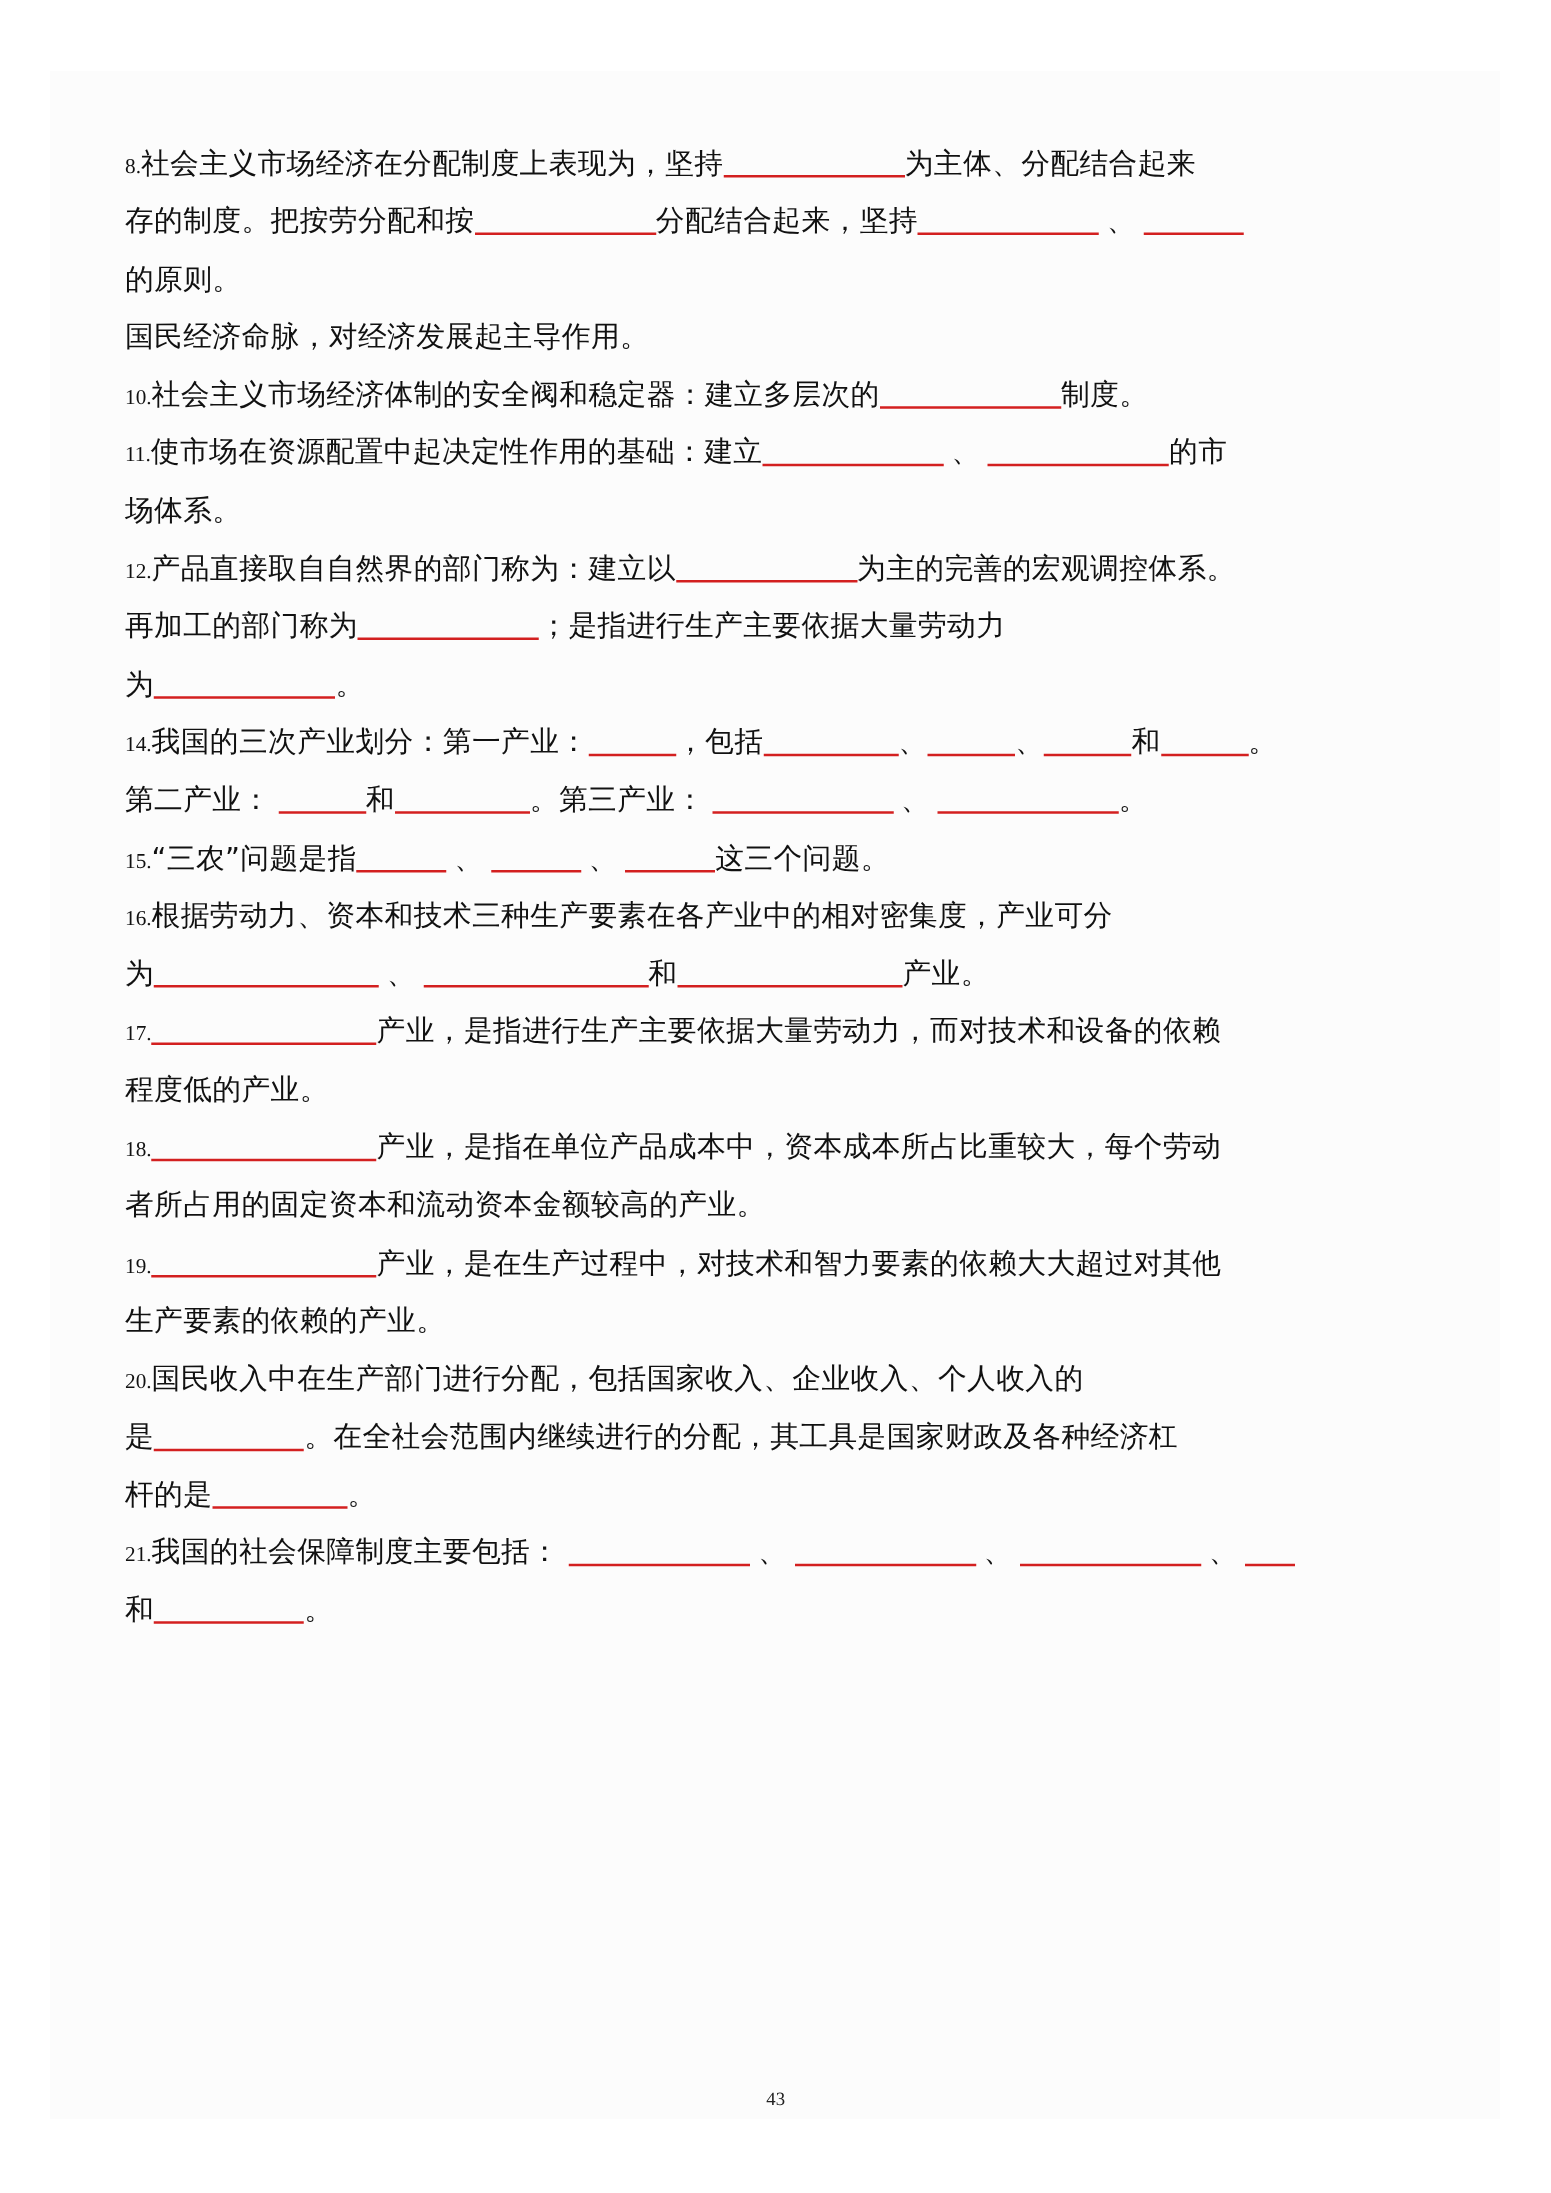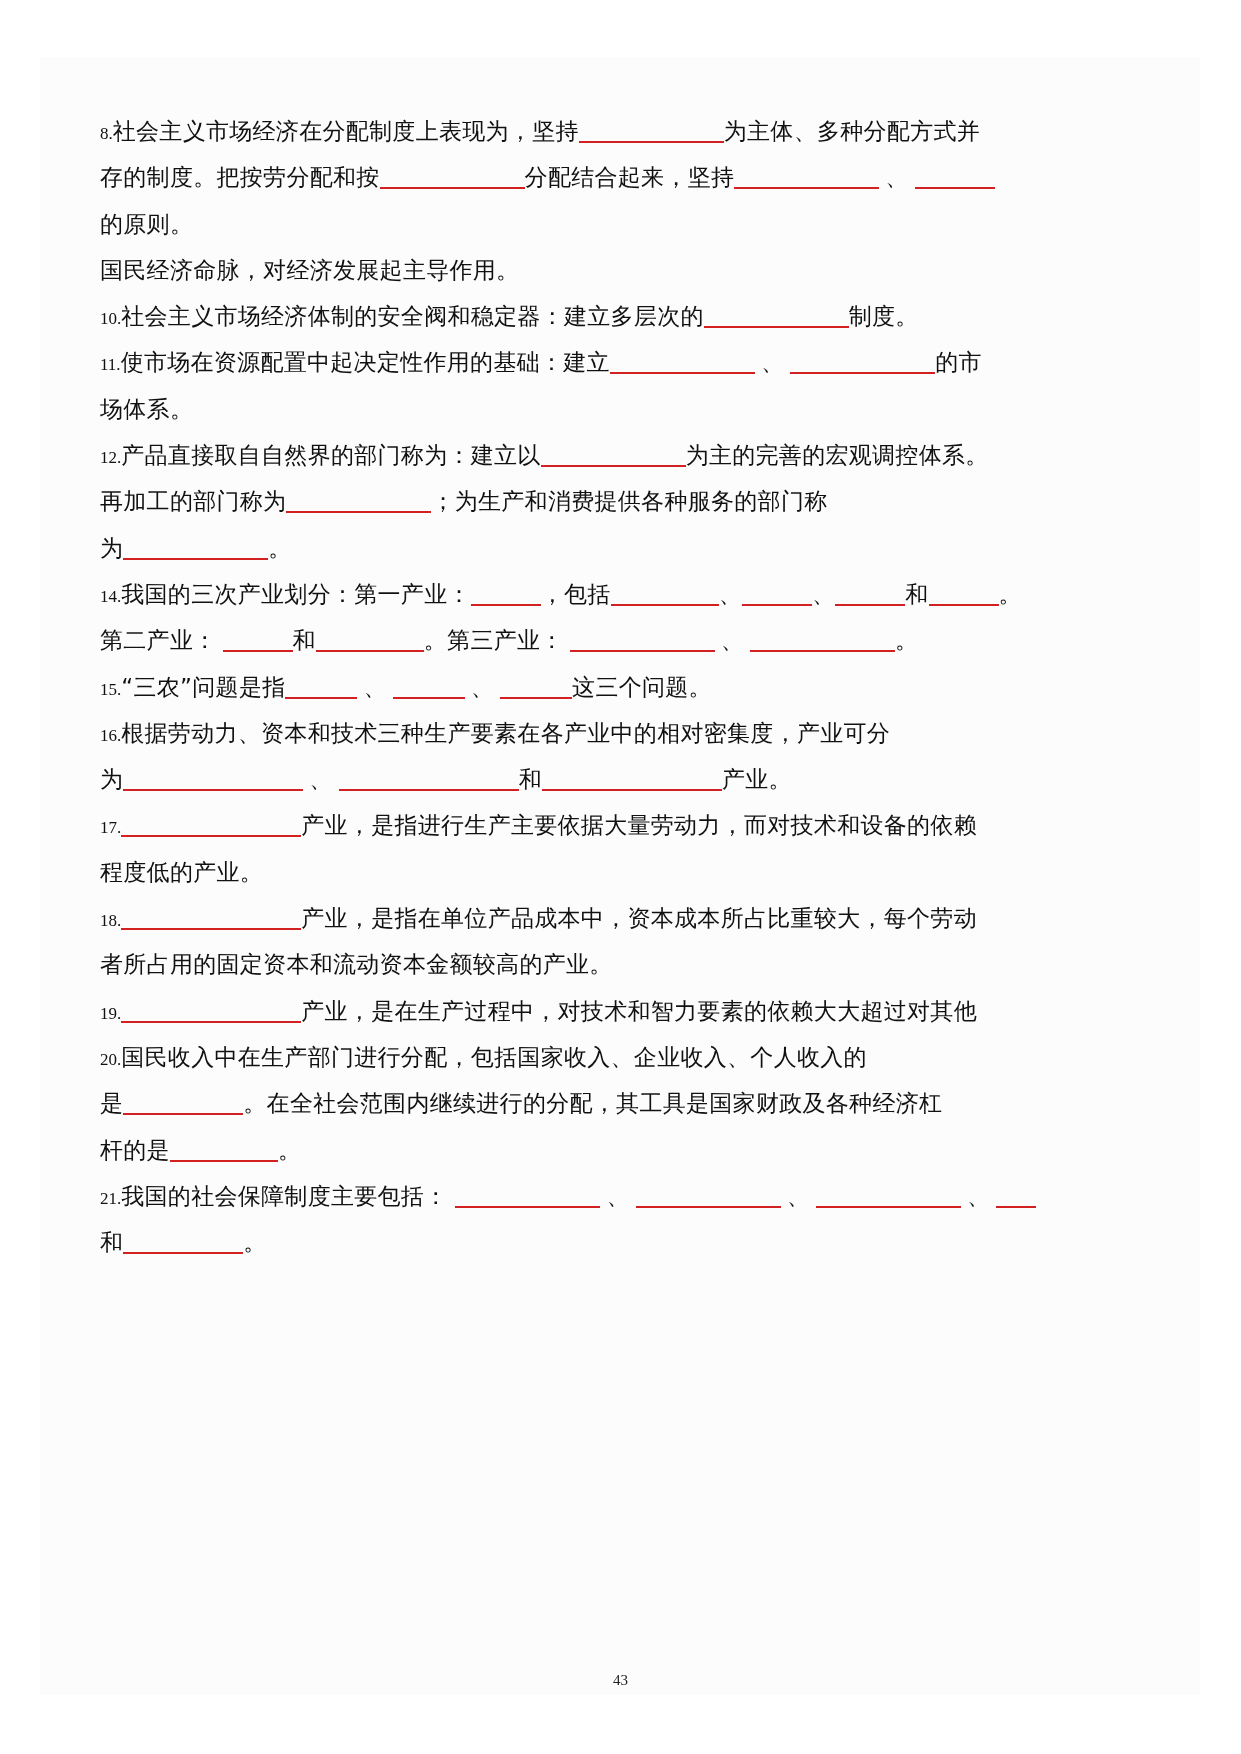--- a/index.html
+++ b/index.html
@@ -67,51 +67,52 @@
       color: #222;
     }
   </style>
 </head>
 <body>
 
 <div class="page"></div>
 
 <div class="content">
 
-  <div class="line"><span class="num">8.</span><span>社会主义市场经济在分配制度上表现为，坚持</span><span class="blank w1" style="border-bottom-color: rgb(211, 32, 32);"></span><span>为主体、多种分配方式并</span></div>
+  <div class="line"><span class="num">8.</span><span>社会主义市场经济在分配制度上表现为，坚持</span><span class="blank w1" style="border-bottom-color: rgb(211, 32, 32);"></span><span>为主体、分配结合起来</span></div>
   <div class="line"><span>存的制度。把按劳分配和按</span><span class="blank w1" style="border-bottom-color: rgb(211, 32, 32);"></span><span>分配结合起来，坚持</span><span class="blank w1" style="border-bottom-color: rgb(211, 32, 32);"></span><span style="margin:0 6px">、</span><span class="blank w2" style="border-bottom-color: rgb(211, 32, 32);"></span></div>
   <div class="line"><span>的原则。</span></div>
 
   <div class="line"><span>国民经济命脉，对经济发展起主导作用。</span></div>
 
   <div class="line"><span class="num">10.</span><span>社会主义市场经济体制的安全阀和稳定器：建立多层次的</span><span class="blank w1" style="border-bottom-color: rgb(211, 32, 32);"></span><span>制度。</span></div>
 
   <div class="line"><span class="num">11.</span><span>使市场在资源配置中起决定性作用的基础：建立</span><span class="blank w1" style="border-bottom-color: rgb(211, 32, 32);"></span><span style="margin:0 6px">、</span><span class="blank w1" style="border-bottom-color: rgb(211, 32, 32);"></span><span>的市</span></div>
   <div class="line"><span>场体系。</span></div>
 
   <div class="line"><span class="num">12.</span><span>产品直接取自自然界的部门称为：建立以</span><span class="blank w1" style="border-bottom-color: rgb(211, 32, 32);"></span><span>为主的完善的宏观调控体系。</span></div>
 
-  <div class="line"><span>再加工的部门称为</span><span class="blank w1" style="border-bottom-color: rgb(211, 32, 32);"></span><span>；为生产和消费提供各种服务的部门称</span></div>
+  <div class="line"><span>再加工的部门称为</span><span class="blank w1" style="border-bottom-color: rgb(211, 32, 32);"></span><span>；是指进行生产主要依据大量劳动力</span></div>
   <div class="line"><span>为</span><span class="blank w1" style="border-bottom-color: rgb(211, 32, 32);"></span><span>。</span></div>
 
   <div class="line"><span class="num">14.</span><span>我国的三次产业划分：第一产业：</span><span class="blank w4" style="border-bottom-color: rgb(211, 32, 32);"></span><span>，包括</span><span class="blank w3" style="border-bottom-color: rgb(211, 32, 32);"></span><span>、</span><span class="blank w4" style="border-bottom-color: rgb(211, 32, 32);"></span><span>、</span><span class="blank w4" style="border-bottom-color: rgb(211, 32, 32);"></span><span>和</span><span class="blank w4" style="border-bottom-color: rgb(211, 32, 32);"></span><span>。</span></div>
   <div class="line"><span>第二产业：</span><span class="blank w4" style="margin-left: 6px; border-bottom-color: rgb(211, 32, 32);"></span><span>和</span><span class="blank w3" style="border-bottom-color: rgb(211, 32, 32);"></span><span>。第三产业：</span><span class="blank w1" style="margin-left: 6px; border-bottom-color: rgb(211, 32, 32);"></span><span style="margin:0 6px">、</span><span class="blank w1" style="border-bottom-color: rgb(211, 32, 32);"></span><span>。</span></div>
 
   <div class="line"><span class="num">15.</span><span>“三农”问题是指</span><span class="blank w7" style="border-bottom-color: rgb(211, 32, 32);"></span><span style="margin:0 6px">、</span><span class="blank w7" style="border-bottom-color: rgb(211, 32, 32);"></span><span style="margin:0 6px">、</span><span class="blank w7" style="border-bottom-color: rgb(211, 32, 32);"></span><span>这三个问题。</span></div>
 
   <div class="line"><span class="num">16.</span><span>根据劳动力、资本和技术三种生产要素在各产业中的相对密集度，产业可分</span></div>
   <div class="line"><span>为</span><span class="blank w5" style="border-bottom-color: rgb(211, 32, 32);"></span><span style="margin:0 6px">、</span><span class="blank w5" style="border-bottom-color: rgb(211, 32, 32);"></span><span>和</span><span class="blank w5" style="border-bottom-color: rgb(211, 32, 32);"></span><span>产业。</span></div>
 
   <div class="line"><span class="num">17.</span><span class="blank w5" style="border-bottom-color: rgb(211, 32, 32);"></span><span>产业，是指进行生产主要依据大量劳动力，而对技术和设备的依赖</span></div>
   <div class="line"><span>程度低的产业。</span></div>
 
   <div class="line"><span class="num">18.</span><span class="blank w5" style="border-bottom-color: rgb(211, 32, 32);"></span><span>产业，是指在单位产品成本中，资本成本所占比重较大，每个劳动</span></div>
   <div class="line"><span>者所占用的固定资本和流动资本金额较高的产业。</span></div>
 
   <div class="line"><span class="num">19.</span><span class="blank w5" style="border-bottom-color: rgb(211, 32, 32);"></span><span>产业，是在生产过程中，对技术和智力要素的依赖大大超过对其他</span></div>
+  <div class="line"><span>生产要素的依赖的产业。</span></div>
 
   <div class="line"><span class="num">20.</span><span>国民收入中在生产部门进行分配，包括国家收入、企业收入、个人收入的</span></div>
   <div class="line"><span>是</span><span class="blank w8" style="border-bottom-color: rgb(211, 32, 32);"></span><span>。在全社会范围内继续进行的分配，其工具是国家财政及各种经济杠</span></div>
   <div class="line"><span>杆的是</span><span class="blank w9" style="border-bottom-color: rgb(211, 32, 32);"></span><span>。</span></div>
 
   <div class="line"><span class="num">21.</span><span>我国的社会保障制度主要包括：</span><span class="blank w1" style="margin-left: 8px; border-bottom-color: rgb(211, 32, 32);"></span><span style="margin:0 6px">、</span><span class="blank w1" style="border-bottom-color: rgb(211, 32, 32);"></span><span style="margin:0 6px">、</span><span class="blank w1" style="border-bottom-color: rgb(211, 32, 32);"></span><span style="margin:0 6px">、</span><span class="blank w10" style="border-bottom-color: rgb(211, 32, 32);"></span></div>
   <div class="line"><span>和</span><span class="blank w8" style="border-bottom-color: rgb(211, 32, 32);"></span><span>。</span></div>
 
 </div>
 

